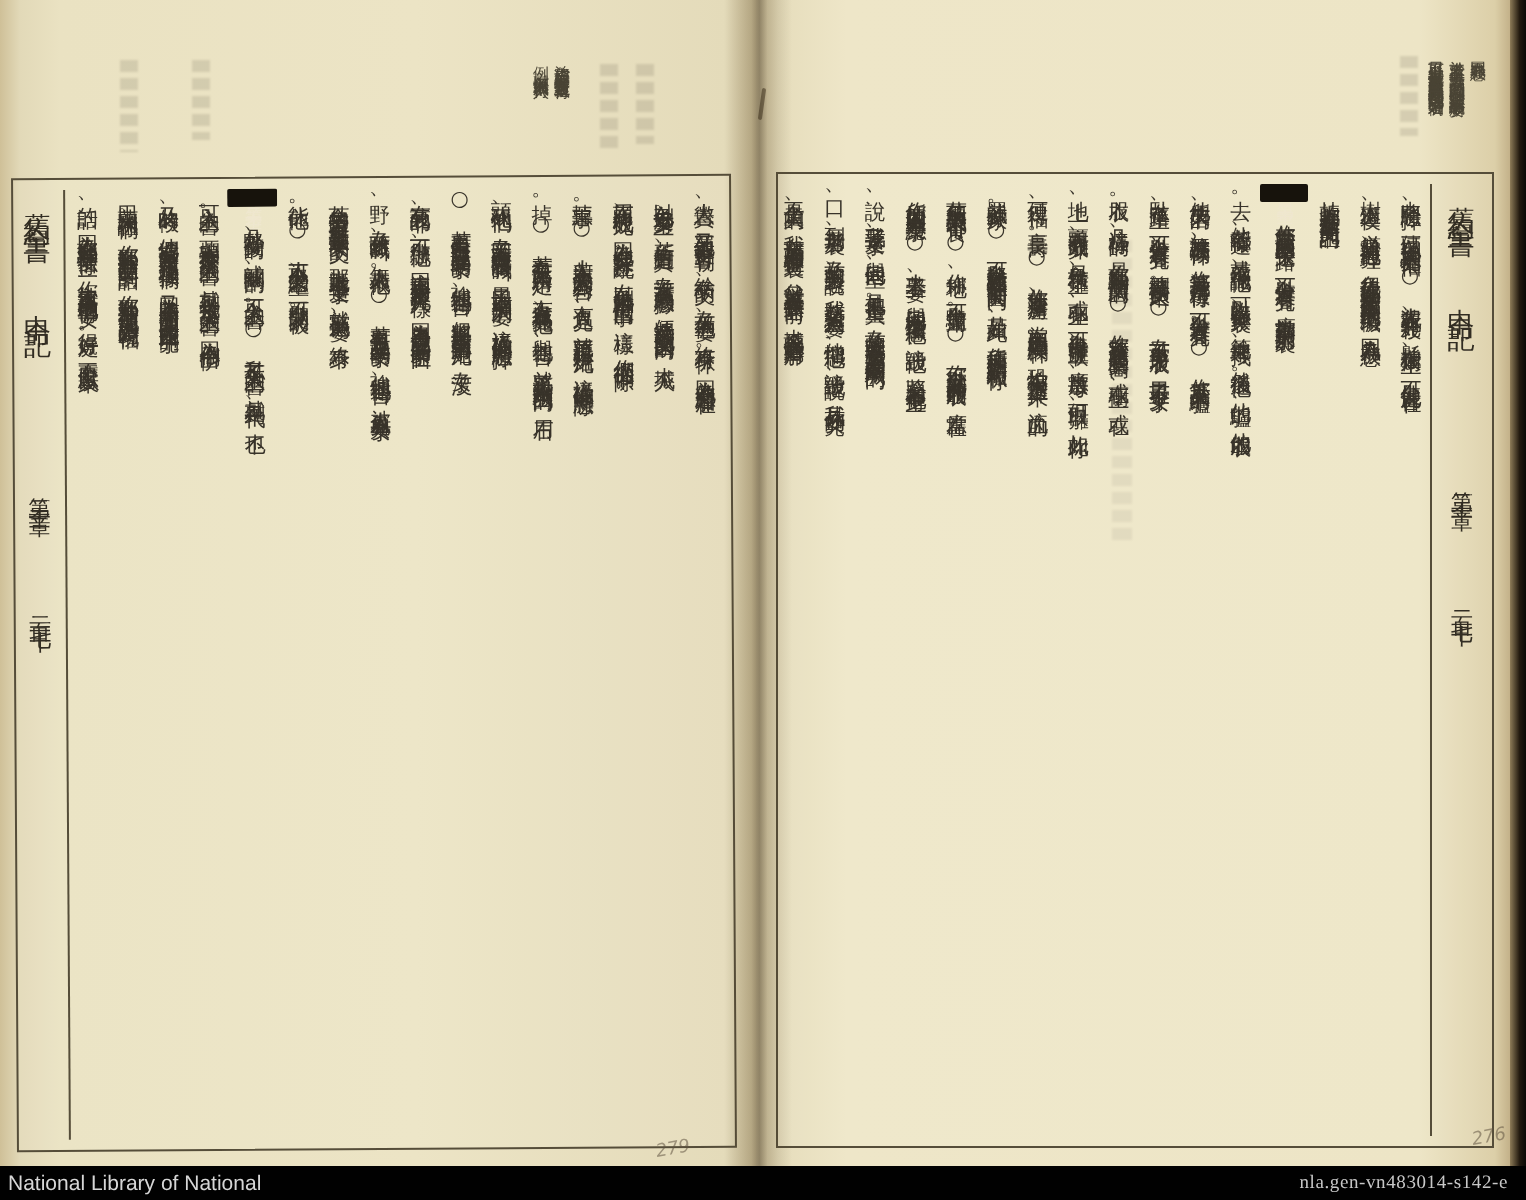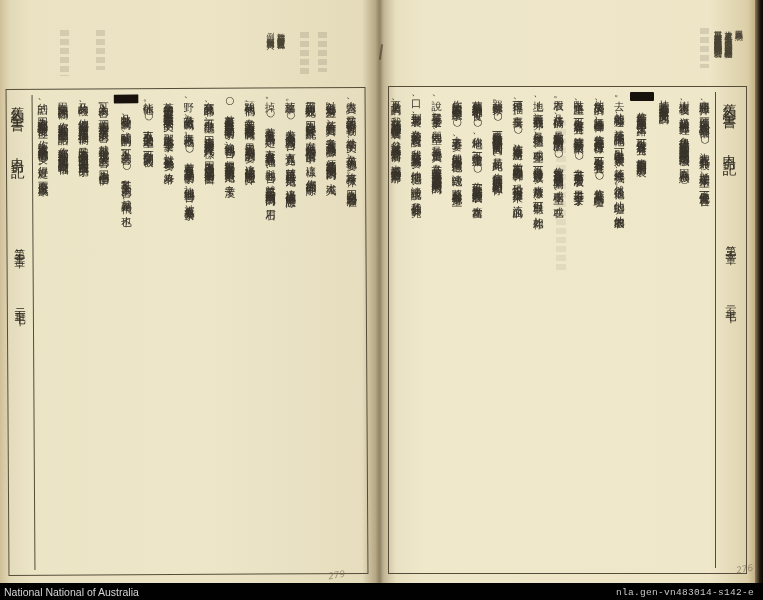--- a/index.html
+++ b/index.html
@@ -51,21 +51,21 @@
   .g6{left:700px;top:28px;width:9px;height:40px;}
 
   .pencil{position:absolute;font-size:9px;color:rgba(96,84,66,.55);transform:rotate(-10deg);font-style:italic;}
   .pencil-l{left:328px;top:570px;}
   .pencil-r{left:736px;top:564px;}
 
   .footer{position:absolute;left:0;bottom:0;width:763px;height:17px;background:#010101;}
   .footer-lib{position:absolute;left:4px;top:3px;font-size:10.5px;color:#d6d6d6;
               font-family:"Liberation Sans",sans-serif;}
   .footer-id{position:absolute;right:9px;top:4px;font-size:9.5px;color:#c7c7c7;
-             font-family:Liberation Mono, monospace;letter-spacing:.3px;}
+             font-family:Liberation Serif, serif;letter-spacing:.3px;}
 </style>
 </head>
 <body>
 
 <div class="scan">
 
   <div class="page page-left"></div>
   <div class="page page-right"></div>
 
   <div class="ghost g1"></div>
@@ -135,17 +135,17 @@
 
   <div class="gutter"></div>
   <div class="gutter-thread"></div>
 
   <span class="pencil pencil-l">279</span>
   <span class="pencil pencil-r">276</span>
 
   <div class="edge-right"></div>
 
   <div class="footer">
-    <span class="footer-lib">National National of Australia</span>
+    <span class="footer-lib">National Library of National</span>
     <span class="footer-id">nla.gen-vn483014-s142-e</span>
   </div>
 
 </div>
 
 </body></html>

